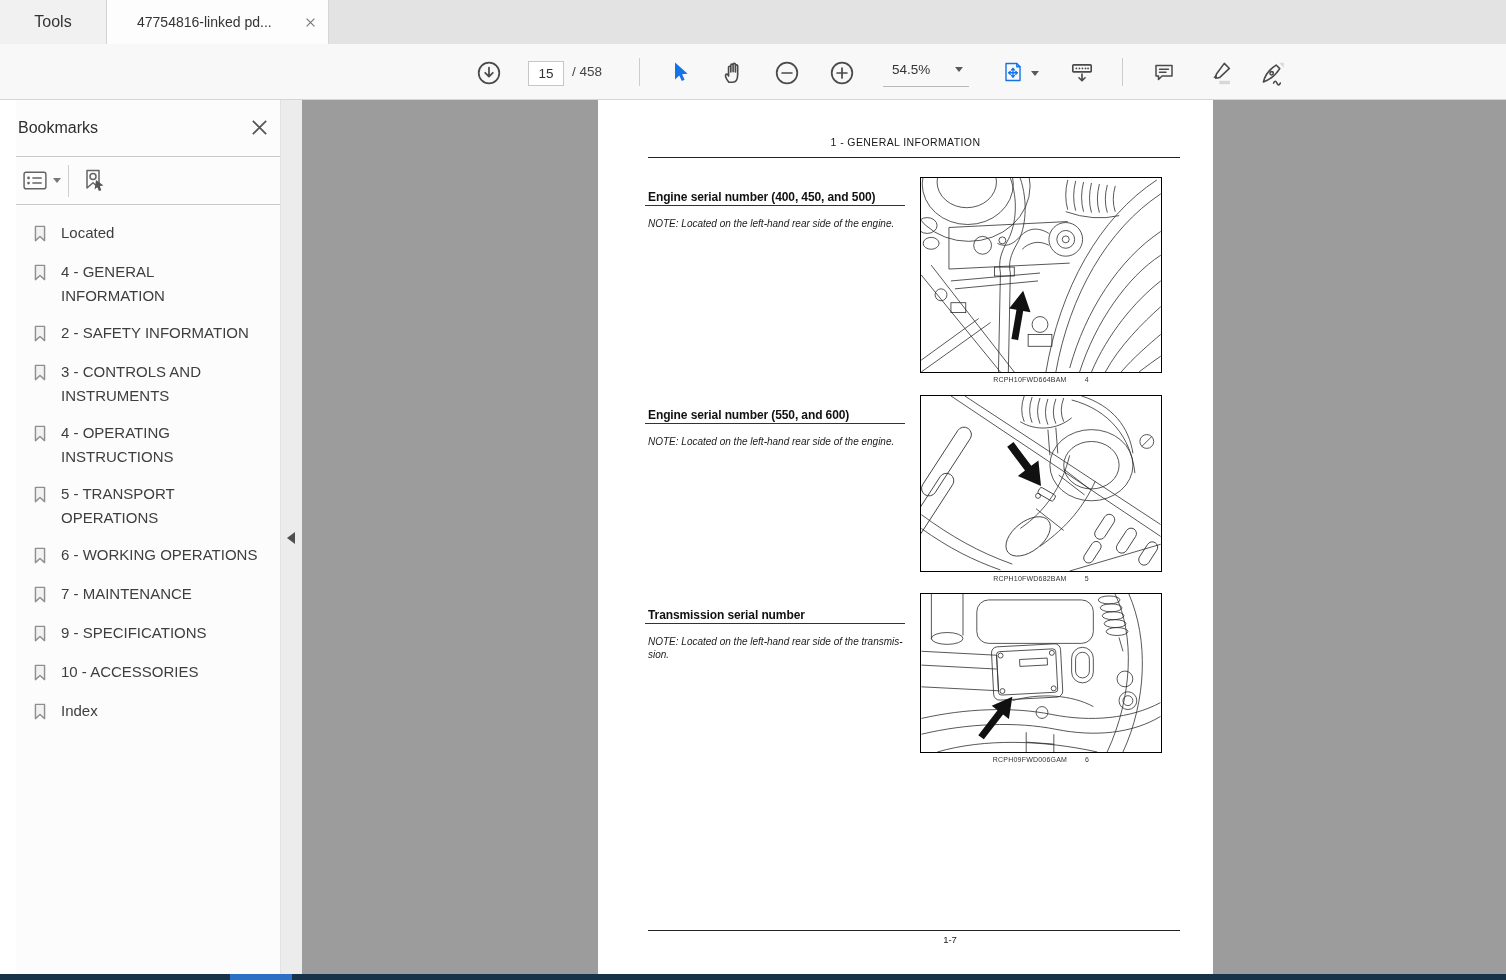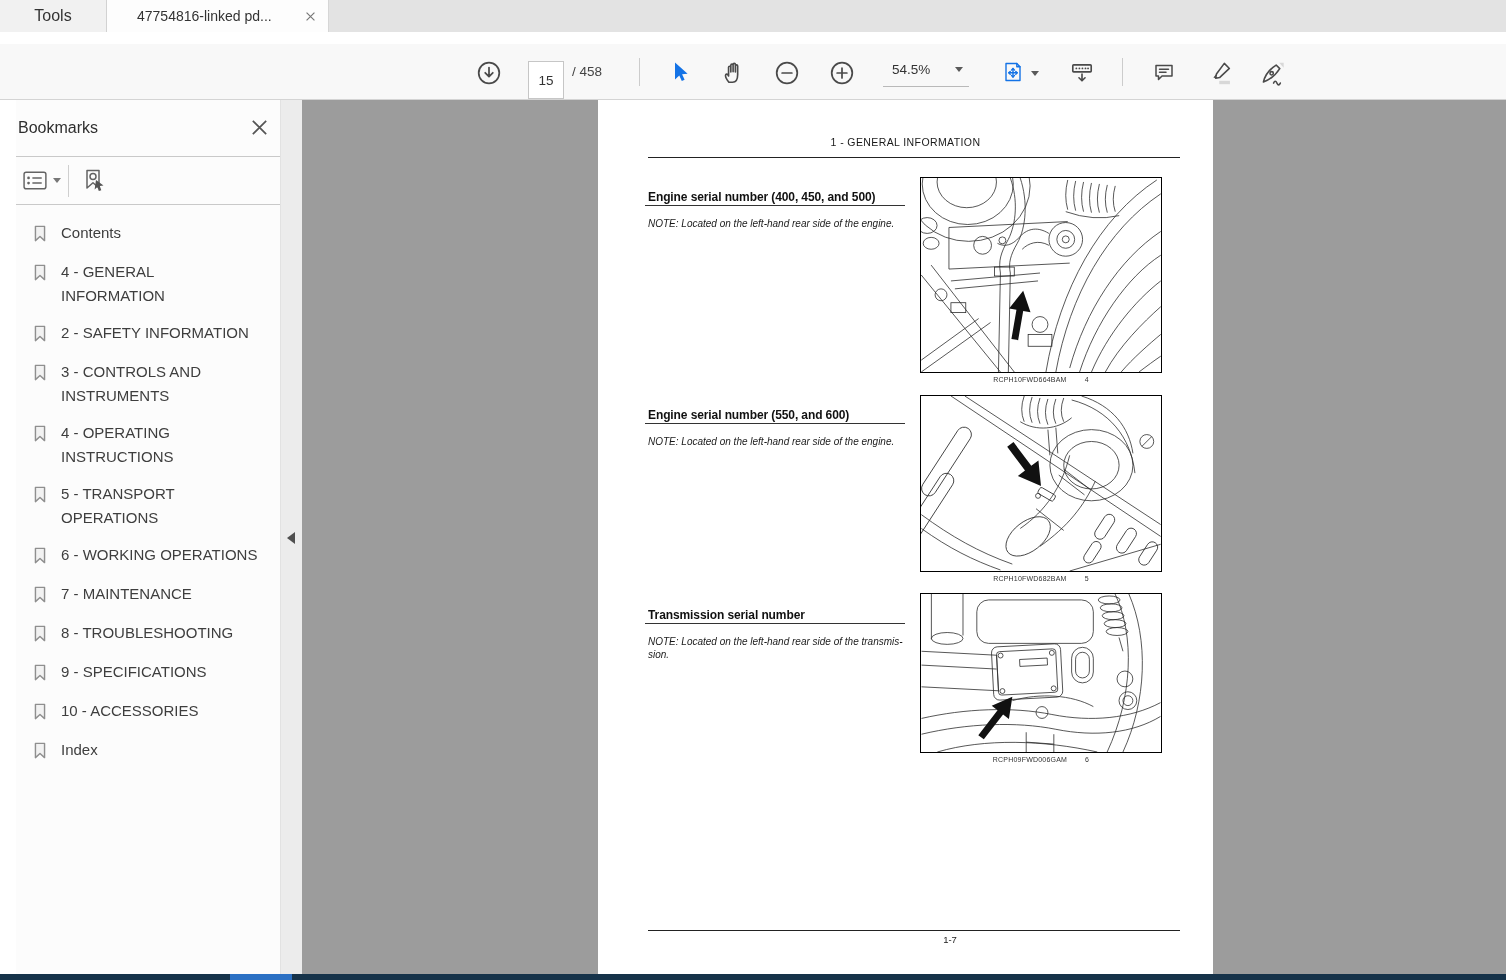--- a/index.html
+++ b/index.html
@@ -1,31 +1,31 @@
 <!DOCTYPE html>
 <html><head>
 <meta charset="utf-8">
 <style>
   * { box-sizing: border-box; margin: 0; padding: 0; }
   html,body { width:1506px; height:980px; overflow:hidden; }
   body { font-family:"Liberation Sans", sans-serif; position:relative; background:#fff; }
 
   
-  .tabbar { position:absolute; top:0; left:0; right:0; height:32px; background:#e3e3e3; display:flex; }
+  .tabbar { position:absolute; top:0; left:0; right:0; height:44px; background:#e3e3e3; display:flex; }
   .tab-tools { width:107px; background:#f1f1f1; border-right:1px solid #d2d2d2; display:flex; align-items:center; justify-content:center; font-size:16px; color:#333; cursor:default; }
   .tab-doc { width:222px; background:#fdfdfd; border-right:1px solid #d6d6d6; display:flex; align-items:center; padding:0 12px 0 30px; font-size:14px; color:#333; }
   .tab-doc .title { white-space:nowrap; overflow:hidden; }
   .tab-close { margin-left:auto; display:flex; align-items:center; }
 
   
   .toolbar { position:absolute; top:44px; left:0; right:0; height:56px; background:#f8f8f8; border-bottom:1px solid #d4d4d4; }
   .toolbar > * { position:absolute; }
   .tbtn { display:flex; align-items:center; justify-content:center; }
   .tb-sep { top:14px; height:28px; border-left:1px solid #cccccc; width:1px; }
-  .page-input { left:528px; top:17px; width:36px; height:38px; border:1px solid #c6c6c6; background:#fff; text-align:center; font-size:13.5px; color:#333; font-family:"Liberation Sans",sans-serif; }
+  .page-input { left:528px; top:17px; width:36px; height:25px; border:1px solid #c6c6c6; background:#fff; text-align:center; font-size:13.5px; color:#333; font-family:"Liberation Sans",sans-serif; }
   .page-count { left:572px; top:20px; font-size:13.5px; color:#444; }
   .zoom-field { left:883px; top:16px; width:86px; height:27px; border-bottom:1px solid #b9b9b9; display:flex; align-items:center; padding:0 6px 8px 9px; font-size:13.5px; color:#333; }
   .zoom-field .caret { margin-left:auto; }
   .caret { width:0; height:0; border-left:4px solid transparent; border-right:4px solid transparent; border-top:5px solid #5a5a5a; display:inline-block; }
 
   
   .sidebar { position:absolute; top:100px; left:16px; width:280px; bottom:6px; background:#fcfcfc; }
   .sb-header { height:57px; border-bottom:1px solid #c9c9c9; position:relative; display:flex; align-items:center; }
   .sb-title { font-size:16px; color:#2f2f2f; margin-left:2px; }
   .sb-close { position:absolute; right:28px; top:19px; }
@@ -222,21 +222,21 @@
           <polygon points="16,13 23.5,18.5 19.8,19.1 21.3,23.3 18.8,24.1 17.4,19.9 14.6,22.4" fill="#555"></polygon>
         </svg>
     </span>
   </div>
 
   <div class="sb-list">
     <div class="bm-item">
       <span class="bm-icon"><svg width="16" height="19" viewBox="0 0 16 20">
             <path d="M3.2 2.5 H12.8 V17.5 L8 13.2 L3.2 17.5 Z" fill="#f2f2f2" stroke="#8f8f8f" stroke-width="1.5" stroke-linejoin="round"></path>
           </svg></span>
-      <span class="bm-label">Contents</span>
+      <span class="bm-label">Located</span>
     </div>
     <div class="bm-item">
       <span class="bm-icon"><svg width="16" height="19" viewBox="0 0 16 20">
             <path d="M3.2 2.5 H12.8 V17.5 L8 13.2 L3.2 17.5 Z" fill="#f2f2f2" stroke="#8f8f8f" stroke-width="1.5" stroke-linejoin="round"></path>
           </svg></span>
       <span class="bm-label">4 - GENERAL
 INFORMATION</span>
     </div>
     <div class="bm-item">
       <span class="bm-icon"><svg width="16" height="19" viewBox="0 0 16 20">
@@ -269,26 +269,20 @@
       <span class="bm-icon"><svg width="16" height="19" viewBox="0 0 16 20">
             <path d="M3.2 2.5 H12.8 V17.5 L8 13.2 L3.2 17.5 Z" fill="#f2f2f2" stroke="#8f8f8f" stroke-width="1.5" stroke-linejoin="round"></path>
           </svg></span>
       <span class="bm-label">6 - WORKING OPERATIONS</span>
     </div>
     <div class="bm-item">
       <span class="bm-icon"><svg width="16" height="19" viewBox="0 0 16 20">
             <path d="M3.2 2.5 H12.8 V17.5 L8 13.2 L3.2 17.5 Z" fill="#f2f2f2" stroke="#8f8f8f" stroke-width="1.5" stroke-linejoin="round"></path>
           </svg></span>
       <span class="bm-label">7 - MAINTENANCE</span>
-    </div>
-    <div class="bm-item">
-      <span class="bm-icon"><svg width="16" height="19" viewBox="0 0 16 20">
-            <path d="M3.2 2.5 H12.8 V17.5 L8 13.2 L3.2 17.5 Z" fill="#f2f2f2" stroke="#8f8f8f" stroke-width="1.5" stroke-linejoin="round"></path>
-          </svg></span>
-      <span class="bm-label">8 - TROUBLESHOOTING</span>
     </div>
     <div class="bm-item">
       <span class="bm-icon"><svg width="16" height="19" viewBox="0 0 16 20">
             <path d="M3.2 2.5 H12.8 V17.5 L8 13.2 L3.2 17.5 Z" fill="#f2f2f2" stroke="#8f8f8f" stroke-width="1.5" stroke-linejoin="round"></path>
           </svg></span>
       <span class="bm-label">9 - SPECIFICATIONS</span>
     </div>
     <div class="bm-item">
       <span class="bm-icon"><svg width="16" height="19" viewBox="0 0 16 20">
             <path d="M3.2 2.5 H12.8 V17.5 L8 13.2 L3.2 17.5 Z" fill="#f2f2f2" stroke="#8f8f8f" stroke-width="1.5" stroke-linejoin="round"></path>

